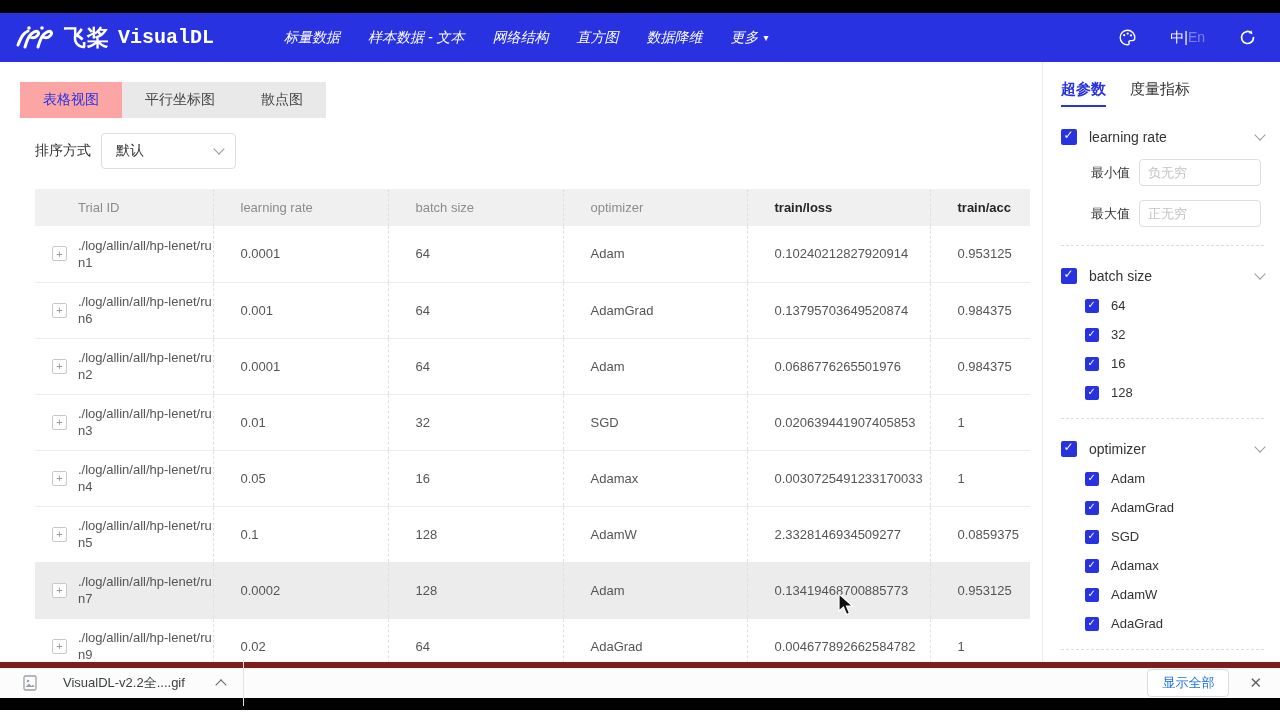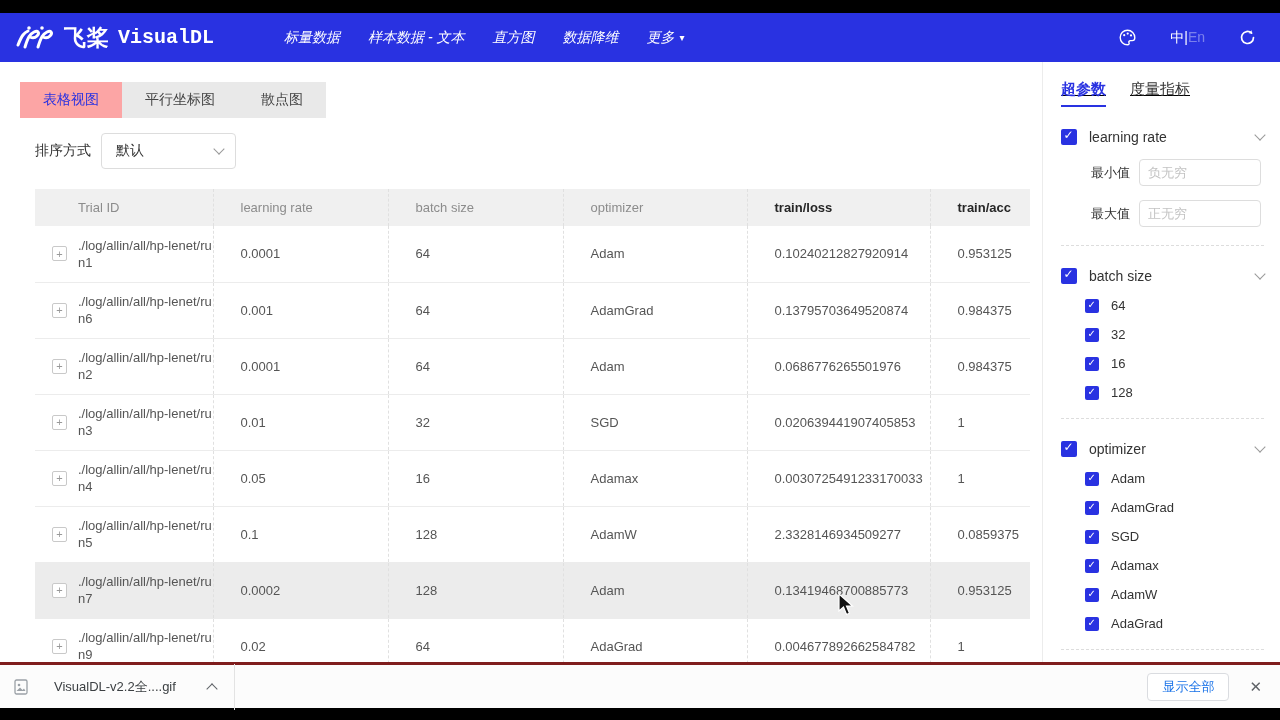--- a/index.html
+++ b/index.html
@@ -59,21 +59,21 @@
   .hp-table tr.highlighted td { background:#ececec; }
   .trial-cell { padding-left:0 !important; }
   .trial-inner { display:flex; align-items:center; gap:11px; padding-left:17px; }
   .expand-box { width:15px; height:15px; border:1px solid #c9c9c9; border-radius:2px; flex:0 0 15px;
     display:flex; align-items:center; justify-content:center; font-size:11px; color:#999;
     background:#fff; cursor:pointer; }
   .trial-text { width:140px; line-height:17px; word-break:break-all; }
 
   
   .sidebar { width:238px; border-left:1px solid #ececec; padding:18px 16px 0 18px; overflow:hidden; }
-  .side-tabs { display:flex; gap:24px; align-items:flex-end;text-decoration:underline; }
+  .side-tabs { display:flex; gap:24px; align-items:flex-end; }
   .side-tab { font-size:15px; color:#333; cursor:pointer; padding-bottom:8px; position:relative; }
   .side-tab.active { color:#2932E1; font-weight:bold; }
   .side-tab.active::after { content:""; position:absolute; left:0; right:0; bottom:0;
     height:2px; background:#2932E1; }
 
   .group-head { display:flex; align-items:center; margin-top:22px; }
   .cb { width:16px; height:16px; background:#2932E1; border-radius:2px; position:relative;
     flex:0 0 16px; cursor:pointer; }
   .cb::after { content:"✓"; position:absolute; left:2.5px; top:-1px; color:#fff; font-size:12px; }
   .cb.small { width:14px; height:14px; flex:0 0 14px; }
@@ -87,22 +87,22 @@
     margin-left:2px; padding:0 8px; font-size:13px; color:#333;
     font-family:"Liberation Sans","DejaVu Sans",sans-serif; }
   .range-input::placeholder { color:#c3c3c3; }
 
   .divider { border-top:1px dashed #ddd; margin:18px 0 0 0; }
 
   .opt-row { display:flex; align-items:center; margin:14px 0 0 24px; }
   .opt-label { font-size:13px; color:#333; margin-left:12px; }
 
   
-  .shelf { height:46px; background:#fcfcfc; border-top:3px solid #7f1d1d;
-    display:flex; align-items:center; padding:0 14px 0 14px; position:relative; }
+  .shelf { height:36px; background:#fcfcfc; border-top:6px solid #7f1d1d;
+    display:flex; align-items:center; padding:0 14px 0 23px; position:relative; }
   .shelf-item { display:flex; align-items:center; gap:10px; cursor:pointer; }
   .file-name { font-size:13px; color:#3c4043; margin-left:16px; }
   .shelf .chev.up { margin-left:22px; border-color:#5f6368; }
   .shelf-divider { width:1px; height:46px; background:#e3e3e3; margin-left:18px; }
   .shelf-right { margin-left:auto; display:flex; align-items:center; gap:16px; }
   .show-all-btn { height:28px; padding:0 14px; border:1px solid #dadce0; border-radius:4px;
     background:#fff; color:#1a73e8; font-size:13px; cursor:pointer;
     font-family:"Liberation Sans","DejaVu Sans",sans-serif; }
   .shelf-close { color:#5f6368; font-size:15px; cursor:pointer; padding:4px; }
 
@@ -133,20 +133,24 @@
       <div class="nav-item">
         <span>标量数据</span>
 
       </div>
 
       <div class="nav-item">
         <span>样本数据 - 文本</span>
 
       </div>
 
+      <div class="nav-item">
+        <span>网络结构</span>
+
+      </div>
 
       <div class="nav-item">
         <span>直方图</span>
 
       </div>
 
 
       <div class="nav-item">
         <span>数据降维</span>
 

